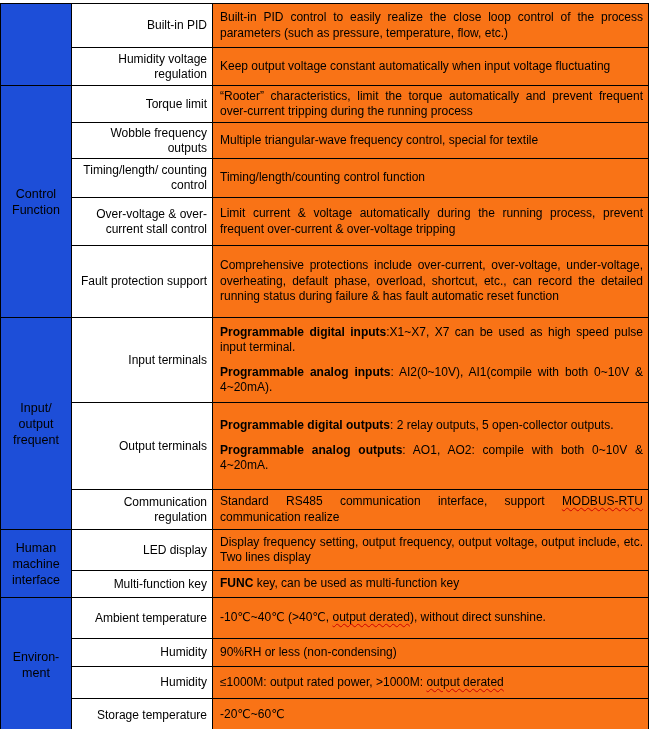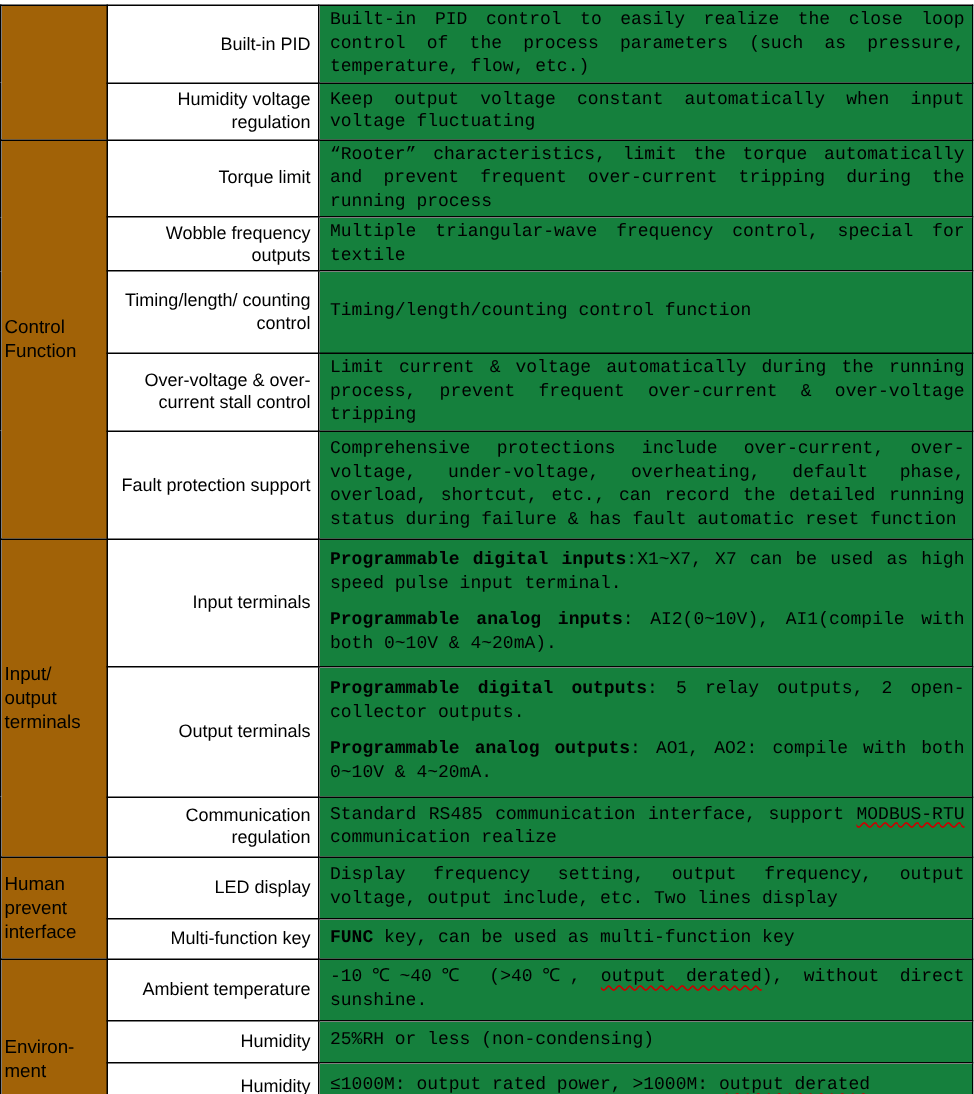--- a/index.html
+++ b/index.html
@@ -7,39 +7,38 @@
   table{
     border-collapse:collapse;
     width:648px;
     table-layout:fixed;
     font-family:"Liberation Sans","DejaVu Sans",sans-serif;
     font-size:12px;
     color:#000;
   }
   td{border:1px solid #000;vertical-align:middle;padding:0;overflow:hidden;}
   td.cat{
-    background:#a16207;
-    text-align:left;
+    background:#1d4ed8;
+    text-align:center;
     white-space:pre-line;
     font-size:12.5px;
     line-height:16px;
     padding:2px 2px;
   }
   td.feat{
     text-align:right;
     padding:2px 5px;
     line-height:15px;
     background:#fff;
   }
   td.desc{
     text-align:justify;
     padding:2px 5px 2px 7px;
     line-height:15.5px;
-    background:#15803d;
-    font-family:Liberation Mono, monospace;
+    background:#f97316;
   }
   td.desc p{margin:0;}
   td.desc p + p{margin-top:9px;}
   .b{font-weight:bold;}
   .sp{
     text-decoration-line:underline;
     text-decoration-style:wavy;
     text-decoration-color:#cc0000;
     text-decoration-thickness:1px;
     text-underline-offset:2px;
@@ -75,64 +74,64 @@
         <td class="desc">
           <p><span>“Rooter” characteristics, limit the torque automatically and prevent frequent over-current tripping during the running process</span></p>
         </td>
       </tr>
       <tr style="height: 36px;">
         <td class="feat"><span>Wobble frequency outputs</span></td>
         <td class="desc">
           <p><span>Multiple triangular-wave frequency control, special for textile</span></p>
         </td>
       </tr>
-      <tr style="height: 55px; padding-left: 16px;">
+      <tr style="height: 39px; padding-left: 16px;">
         <td class="feat"><span>Timing/length/ counting control</span></td>
         <td class="desc">
           <p><span>Timing/length/counting control function</span></p>
         </td>
       </tr>
       <tr style="height: 48px;">
         <td class="feat"><span>Over-voltage &amp; over-current stall control</span></td>
         <td class="desc">
           <p><span>Limit current &amp; voltage automatically during the running process, prevent frequent over-current &amp; over-voltage tripping</span></p>
         </td>
       </tr>
       <tr style="height: 72px;">
         <td class="feat"><span>Fault protection support</span></td>
         <td class="desc">
           <p><span>Comprehensive protections include over-current, over-voltage, under-voltage, overheating, default phase, overload, shortcut, etc., can record the detailed running status during failure &amp; has fault automatic reset function</span></p>
         </td>
       </tr>
       <tr style="height: 85px;">
         <td class="cat" rowspan="3"><span>Input/
 output
-terminals</span></td>
+frequent</span></td>
         <td class="feat"><span>Input terminals</span></td>
         <td class="desc">
           <p><span class="b">Programmable digital inputs</span><span>:X1~X7, X7 can be used as high speed pulse input terminal.</span></p>
           <p><span class="b">Programmable analog inputs</span><span>: AI2(0~10V), AI1(compile with both 0~10V &amp; 4~20mA).</span></p>
         </td>
       </tr>
       <tr style="height: 87px;">
         <td class="feat"><span>Output terminals</span></td>
         <td class="desc">
-          <p><span class="b">Programmable digital outputs</span><span>: 5 relay outputs, 2 open-collector outputs.</span></p>
+          <p><span class="b">Programmable digital outputs</span><span>: 2 relay outputs, 5 open-collector outputs.</span></p>
           <p><span class="b">Programmable analog outputs</span><span>: AO1, AO2: compile with both 0~10V &amp; 4~20mA.</span></p>
         </td>
       </tr>
       <tr style="height: 40px;">
         <td class="feat"><span>Communication regulation</span></td>
         <td class="desc">
           <p><span>Standard RS485 communication interface, support </span><span class="sp">MODBUS-RTU</span><span> communication realize</span></p>
         </td>
       </tr>
       <tr style="height: 41px;">
         <td class="cat" rowspan="2"><span>Human
-prevent
+machine
 interface</span></td>
         <td class="feat"><span>LED display</span></td>
         <td class="desc">
           <p><span>Display frequency setting, output frequency, output voltage, output include, etc. Two lines display</span></p>
         </td>
       </tr>
       <tr style="height: 27px;">
         <td class="feat"><span>Multi-function key</span></td>
         <td class="desc">
           <p><span class="b">FUNC</span><span> key, can be used as multi-function key</span></p>
@@ -142,21 +141,21 @@
         <td class="cat" rowspan="4"><span>Environ-
 ment</span></td>
         <td class="feat"><span>Ambient temperature</span></td>
         <td class="desc">
           <p><span>-10℃~40℃  (&gt;40℃, </span><span class="sp">output derated</span><span>), without direct sunshine.</span></p>
         </td>
       </tr>
       <tr style="height: 28px;">
         <td class="feat"><span>Humidity</span></td>
         <td class="desc">
-          <p><span>25%RH or less (non-condensing)</span></p>
+          <p><span>90%RH or less (non-condensing)</span></p>
         </td>
       </tr>
       <tr style="height: 32px;">
         <td class="feat"><span>Humidity</span></td>
         <td class="desc">
           <p><span>≤1000M: output rated power,  &gt;1000M: </span><span class="sp">output derated</span></p>
         </td>
       </tr>
       <tr style="height: 33px;">
         <td class="feat"><span>Storage temperature</span></td>

